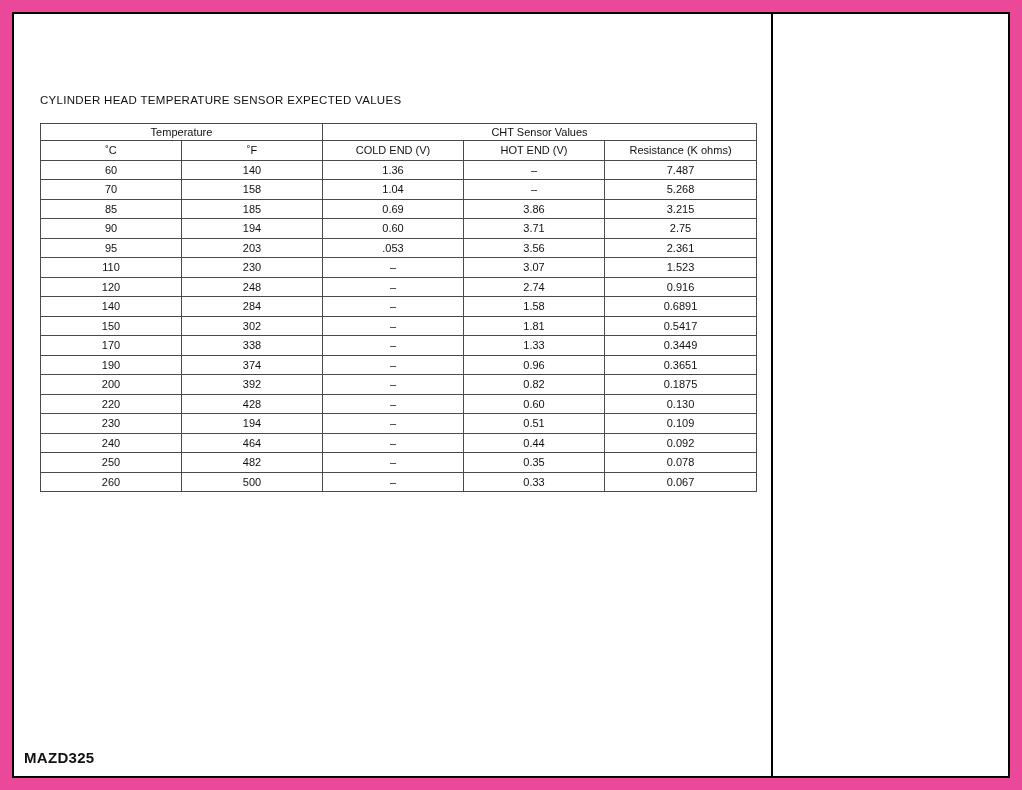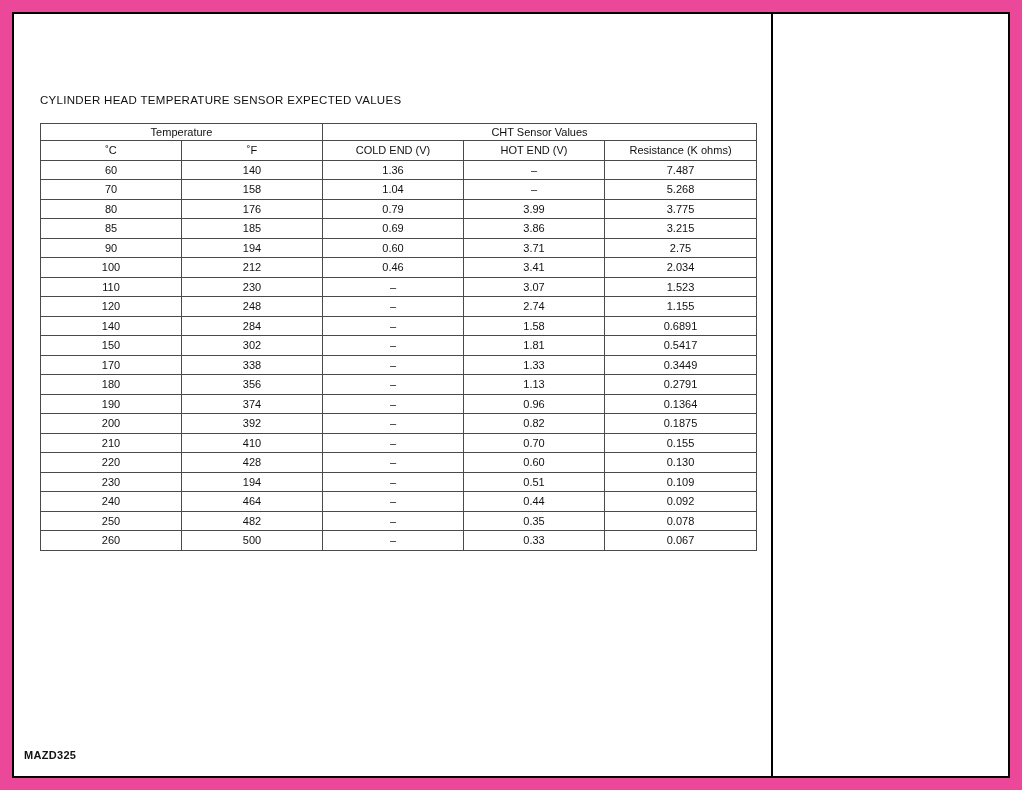--- a/index.html
+++ b/index.html
@@ -61,21 +61,21 @@
     overflow: hidden;
   }
   table.cht thead th.group {
     height: 17px;
     margin-left: 34px;
   }
   .footer-code {
     position: absolute;
     left: 24px;
     top: 749px;
-    font-size: 11px;
+    font-size: 15px;
     font-weight: bold;
     letter-spacing: 0.3px;
     color: #111111;
   }
 </style>
 </head>
 <body>
 
 <div class="canvas">
   <div class="frame"></div>
@@ -113,60 +113,53 @@
           <td>7.487</td>
         </tr>
         <tr>
           <td>70</td>
           <td>158</td>
           <td>1.04</td>
           <td>–</td>
           <td>5.268</td>
         </tr>
         <tr>
-          <td>80</td>
-          <td>176</td>
-          <td>0.79</td>
-          <td>3.99</td>
-          <td>3.775</td>
-        </tr>
-        <tr>
           <td>85</td>
           <td>185</td>
           <td>0.69</td>
           <td>3.86</td>
           <td>3.215</td>
         </tr>
         <tr>
           <td>90</td>
           <td>194</td>
           <td>0.60</td>
           <td>3.71</td>
           <td>2.75</td>
         </tr>
         <tr>
-          <td>100</td>
-          <td>212</td>
-          <td>0.46</td>
-          <td>3.41</td>
-          <td>2.034</td>
+          <td>95</td>
+          <td>203</td>
+          <td>.053</td>
+          <td>3.56</td>
+          <td>2.361</td>
         </tr>
         <tr>
           <td>110</td>
           <td>230</td>
           <td>–</td>
           <td>3.07</td>
           <td>1.523</td>
         </tr>
         <tr>
           <td>120</td>
           <td>248</td>
           <td>–</td>
           <td>2.74</td>
-          <td>1.155</td>
+          <td>0.916</td>
         </tr>
         <tr>
           <td>140</td>
           <td>284</td>
           <td>–</td>
           <td>1.58</td>
           <td>0.6891</td>
         </tr>
         <tr>
           <td>150</td>
@@ -176,48 +169,34 @@
           <td>0.5417</td>
         </tr>
         <tr>
           <td>170</td>
           <td>338</td>
           <td>–</td>
           <td>1.33</td>
           <td>0.3449</td>
         </tr>
         <tr>
-          <td>180</td>
-          <td>356</td>
-          <td>–</td>
-          <td>1.13</td>
-          <td>0.2791</td>
-        </tr>
-        <tr>
           <td>190</td>
           <td>374</td>
           <td>–</td>
           <td>0.96</td>
-          <td>0.1364</td>
+          <td>0.3651</td>
         </tr>
         <tr>
           <td>200</td>
           <td>392</td>
           <td>–</td>
           <td>0.82</td>
           <td>0.1875</td>
         </tr>
         <tr>
-          <td>210</td>
-          <td>410</td>
-          <td>–</td>
-          <td>0.70</td>
-          <td>0.155</td>
-        </tr>
-        <tr>
           <td>220</td>
           <td>428</td>
           <td>–</td>
           <td>0.60</td>
           <td>0.130</td>
         </tr>
         <tr>
           <td>230</td>
           <td>194</td>
           <td>–</td>

